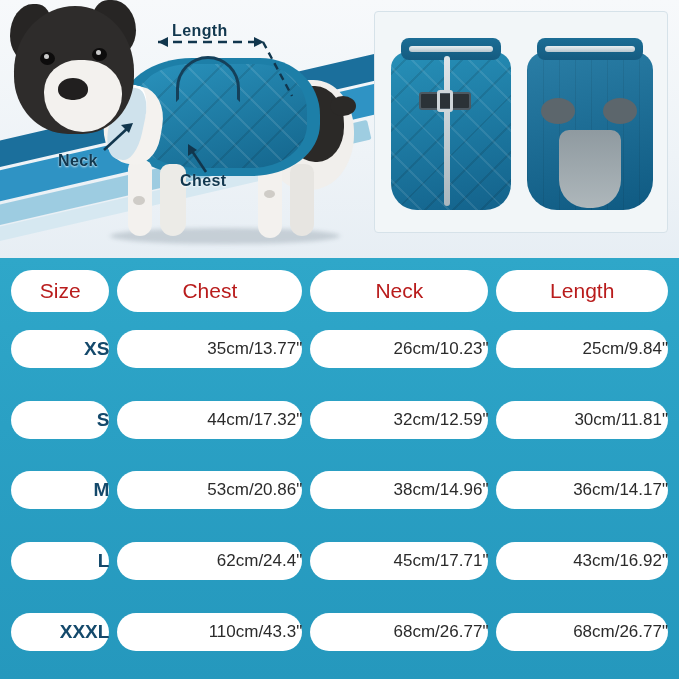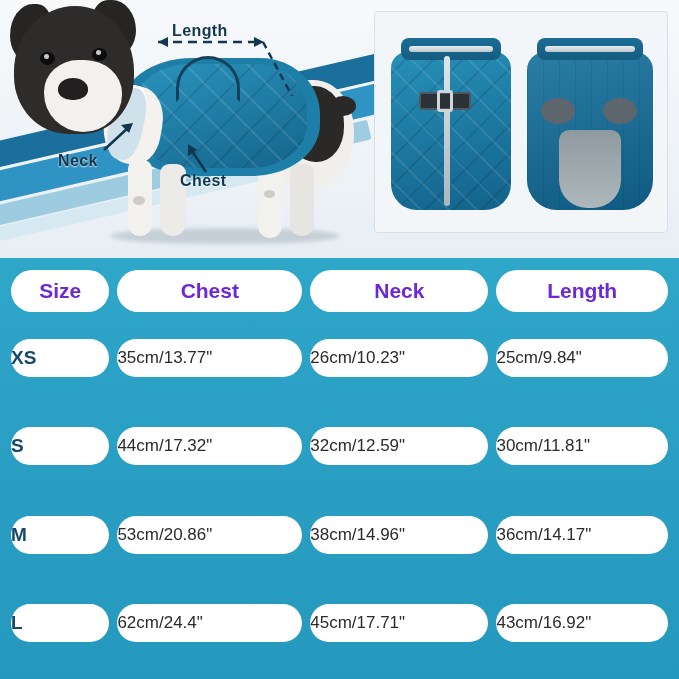--- a/index.html
+++ b/index.html
@@ -209,34 +209,34 @@
     width: 100%;
     height: 100%;
     border-collapse: separate;
     border-spacing: 0 4px;
     table-layout: fixed;
   }
   thead th { padding: 0 4px; }
   .hcell {
     background: #ffffff;
     border-radius: 22px;
-    color: #6d28d9;
+    color: #b91c1c;
     font-size: 21px;
-    font-weight: bold;
+    font-weight: normal;
     height: 42px;
     line-height: 42px;
     text-align: center;
   }
   tbody td { padding: 0 4px; }
   .cell {
     background: #ffffff;
     border-radius: 20px;
     height: 38px;
     line-height: 38px;
-    text-align: left;
+    text-align: right;
     color: #2b2b2b;
     font-size: 17px;
   }
   .cell.size {
     color: #14496b;
     font-weight: bold;
     font-size: 19px;
   }
   col.c-size   { width: 16%; }
   col.c-chest  { width: 29%; }
@@ -397,17 +397,31 @@
           <td>
               <div class="cell">62cm/24.4"</div>
             </td>
           <td>
               <div class="cell">45cm/17.71"</div>
             </td>
           <td>
               <div class="cell">43cm/16.92"</div>
             </td>
         </tr>
+        <tr>
+          <td>
+              <div class="cell size">XXXL</div>
+            </td>
+          <td>
+              <div class="cell">110cm/43.3"</div>
+            </td>
+          <td>
+              <div class="cell">68cm/26.77"</div>
+            </td>
+          <td>
+              <div class="cell">68cm/26.77"</div>
+            </td>
+        </tr>
       </tbody>
     </table>
   </div>
 
 </div>
 
 </body></html>

